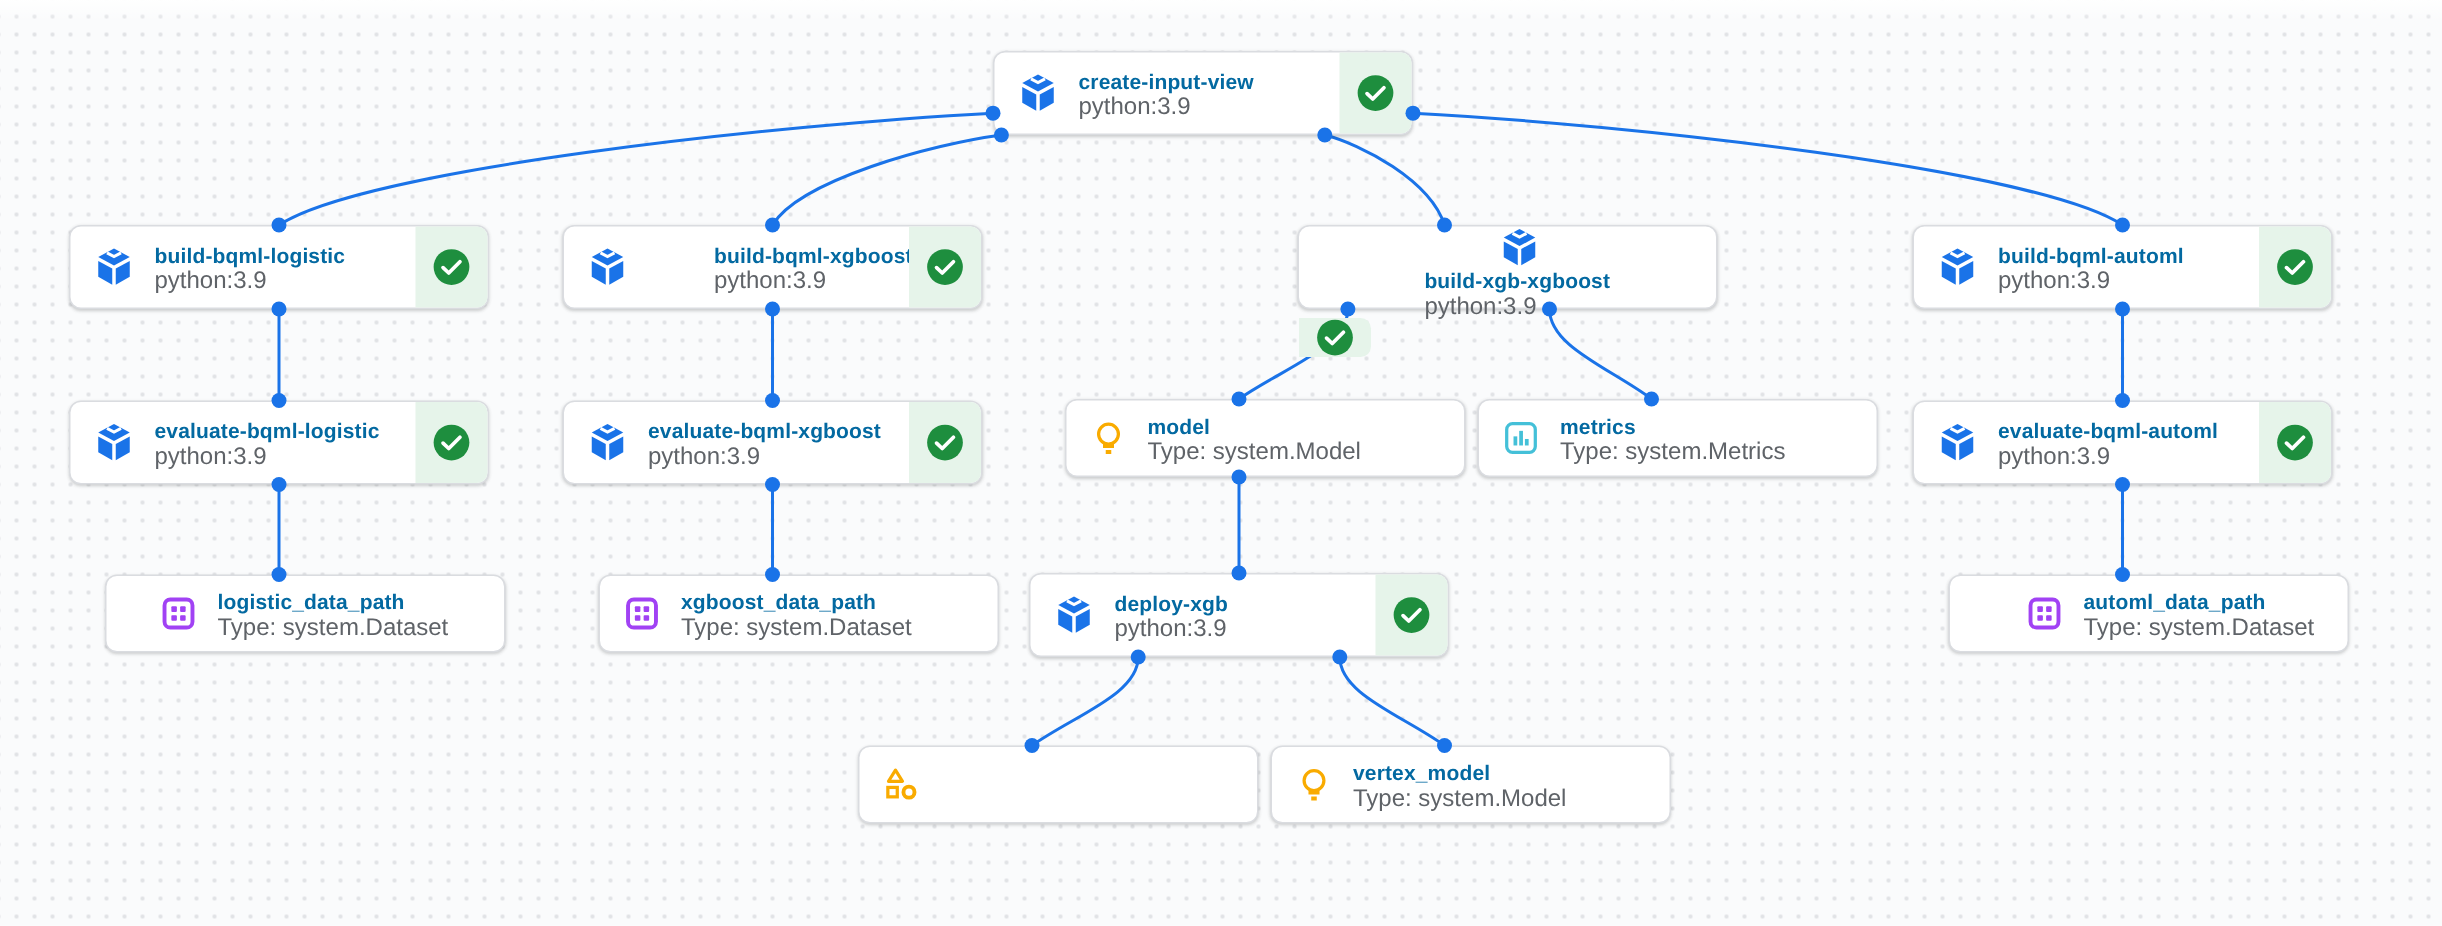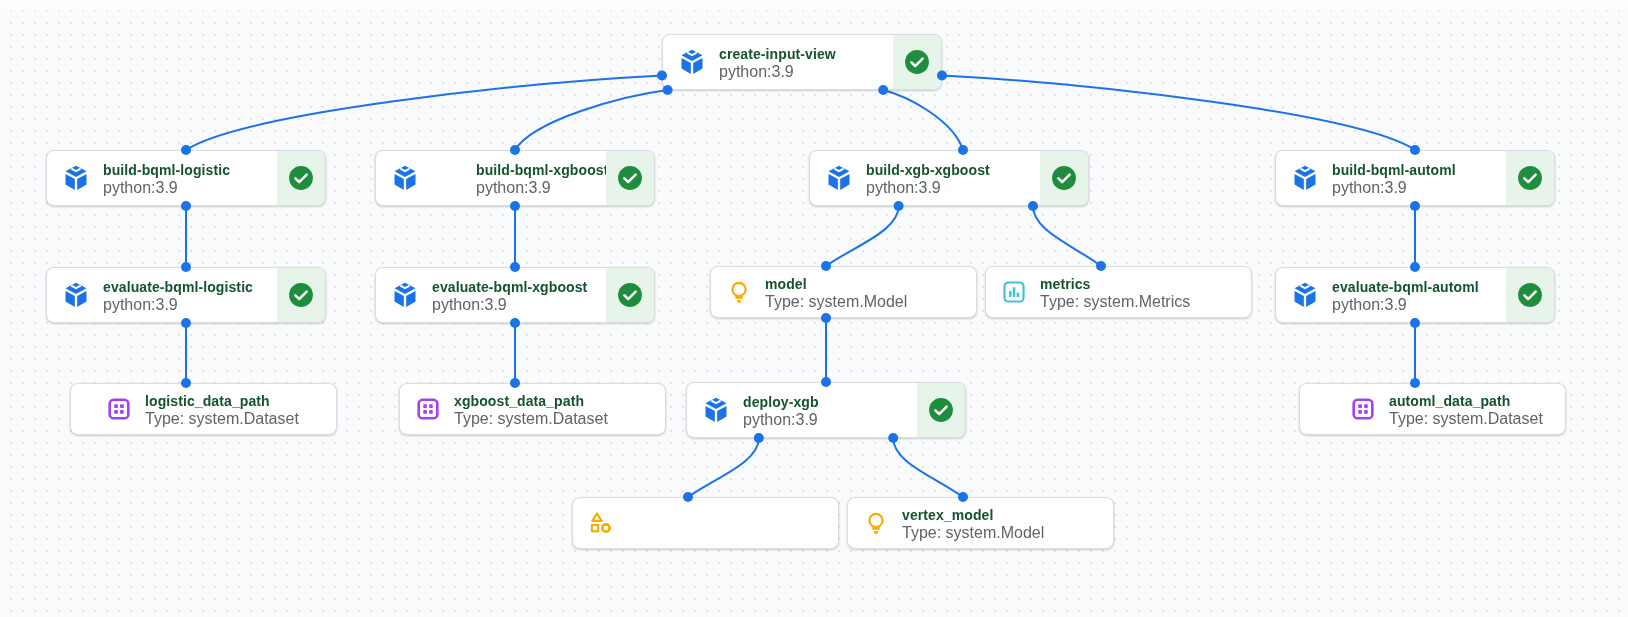--- a/index.html
+++ b/index.html
@@ -29,21 +29,21 @@
     border:1px solid #dadce0;
     border-radius:8px;
     box-shadow:0 1px 2px rgba(60,64,67,.18), 0 1px 3px rgba(60,64,67,.08);
     cursor:pointer;
     box-sizing:border-box;
   }
   .node.process{width:280px;height:56px;}
   .node.artifact{width:267px;height:52px;}
   .node-icon{flex:none;margin-left:15px;display:flex;align-items:center;}
   .node-text{margin-left:13px;flex:1;min-width:0;display:flex;flex-direction:column;justify-content:center;}
-  .title{font-size:14px;font-weight:bold;color:#14532d;line-height:17px;white-space:nowrap;letter-spacing:.1px;}
+  .title{font-size:14px;font-weight:bold;color:#0369a1;line-height:17px;white-space:nowrap;letter-spacing:.1px;}
   .subtitle{font-size:16px;color:#5f6368;line-height:15px;margin-top:1px;white-space:nowrap;}
   .status{
     flex:none;width:48px;align-self:stretch;
     border-radius:0 7px 7px 0;
     display:flex;align-items:center;justify-content:center;
   }
 </style>
 </head>
 <body>
 
@@ -119,21 +119,21 @@
       <span class="title">build-bqml-xgboost</span>
       <span class="subtitle">python:3.9</span>
     </span>
     <span class="status" style="background: rgb(230, 244, 234);">
           <svg width="26" height="26" viewBox="0 0 24 24">
     <circle cx="12" cy="12" r="11" fill="#1e8e3e"></circle>
     <path d="M6.8 12.4 10.3 15.7 17.2 8.8" fill="none" stroke="#fff" stroke-width="2.3" stroke-linecap="round" stroke-linejoin="round"></path>
           </svg>
         </span>
   </div>
-      <div class="node process" style="left: 809px; top: 150px;">
+      <div class="node process" style="left: 865px; top: 150px; flex-direction: column;">
     <span class="node-icon">
           <svg width="28" height="28" viewBox="0 0 24 24">
     <path fill="#1a73e8" d="M12 1.4 21 6.3 12 11.2 3 6.3Z"></path>
     <path fill="none" stroke="#fff" stroke-width="1.7" d="M8 3.9 12 6.1 16 3.9"></path>
     <path fill="#1a73e8" d="M3 8.5 11 12.8 11 22.2 3 17.6Z"></path>
     <path fill="#1a73e8" d="M21 8.5 13 12.8 13 22.2 21 17.6Z"></path>
           </svg>
         </span>
     <span class="node-text">
       <span class="title">build-xgb-xgboost</span>

